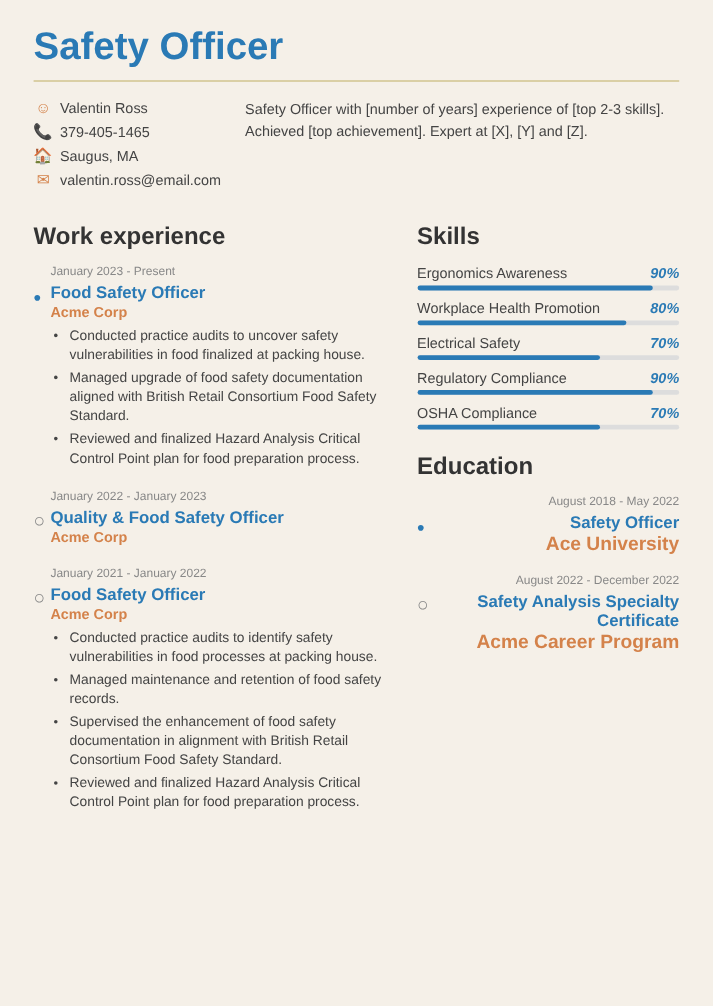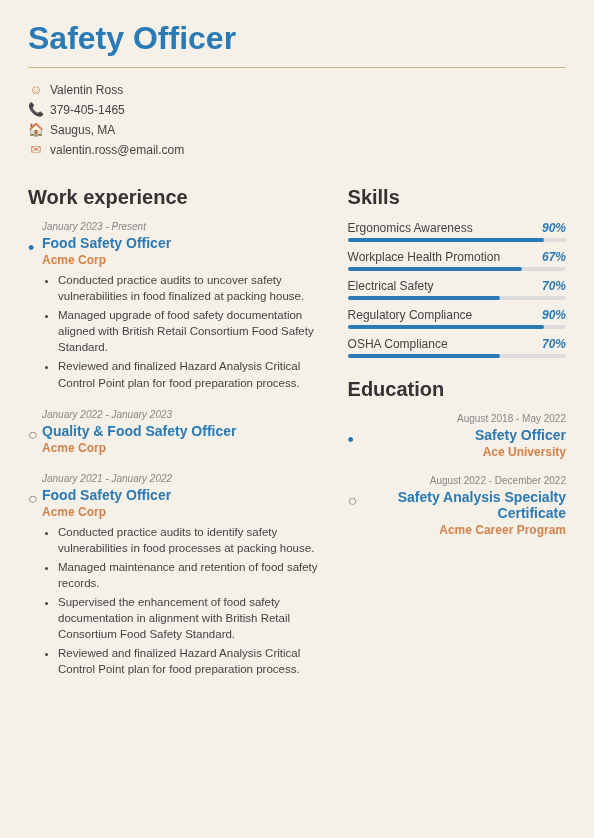--- a/index.html
+++ b/index.html
@@ -72,21 +72,20 @@
     .section-title {
       font-size: 20px;
       font-weight: bold;
       color: #333;
       margin-bottom: 12px;
     }
     .job-date {
       font-size: 10px;
       color: #888;
       margin-bottom: 3px;
-      font-style: italic;
     }
     .job-title {
       font-size: 14px;
       font-weight: bold;
       color: #2a7ab5;
       margin-bottom: 2px;
     }
     .job-company {
       font-size: 12px;
       font-weight: bold;
@@ -194,21 +193,21 @@
       color: #888;
       margin-bottom: 3px;
     }
     .edu-title {
       font-size: 14px;
       font-weight: bold;
       color: #2a7ab5;
       margin-bottom: 2px;
     }
     .edu-school {
-      font-size: 12px;
+      font-size: 16px;
       font-weight: bold;
       color: #d4824a;
     }
   </style>
 </head>
 <body>
 
 <h1 class="page-title">Safety Officer</h1>
 <hr class="divider">
 
@@ -224,20 +223,21 @@
     </div>
     <div class="contact-item">
       <span class="contact-icon">🏠</span>
       <span>Saugus, MA</span>
     </div>
     <div class="contact-item">
       <span class="contact-icon">✉</span>
       <span>valentin.ross@email.com</span>
     </div>
   </div>
+  <div class="contact-right">Safety Officer with [number of years] experience of [top 2-3 skills]. Achieved [top achievement]. Expert at [X], [Y] and [Z].</div>
 </div>
 
 <div class="main-content">
 
   <div class="left-col">
     <h2 class="section-title">Work experience</h2>
     <div id="jobs-container">
         <div class="timeline-entry filled">
           <div class="job-date">January 2023 - Present</div>
           <div class="job-title">Food Safety Officer</div>
@@ -275,21 +275,21 @@
             <span class="skill-label">Ergonomics Awareness</span>
             <span class="skill-pct">90%</span>
           </div>
           <div class="skill-bar-bg">
             <div class="skill-bar-fill" style="width: 90%;"></div>
           </div>
         </div>
         <div class="skill-row">
           <div class="skill-label-row">
             <span class="skill-label">Workplace Health Promotion</span>
-            <span class="skill-pct">67%</span>
+            <span class="skill-pct">80%</span>
           </div>
           <div class="skill-bar-bg">
             <div class="skill-bar-fill" style="width: 80%;"></div>
           </div>
         </div>
         <div class="skill-row">
           <div class="skill-label-row">
             <span class="skill-label">Electrical Safety</span>
             <span class="skill-pct">70%</span>
           </div>

